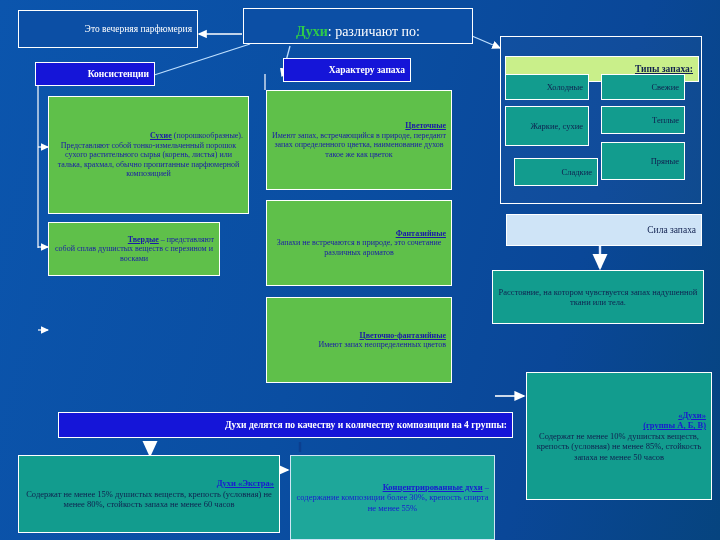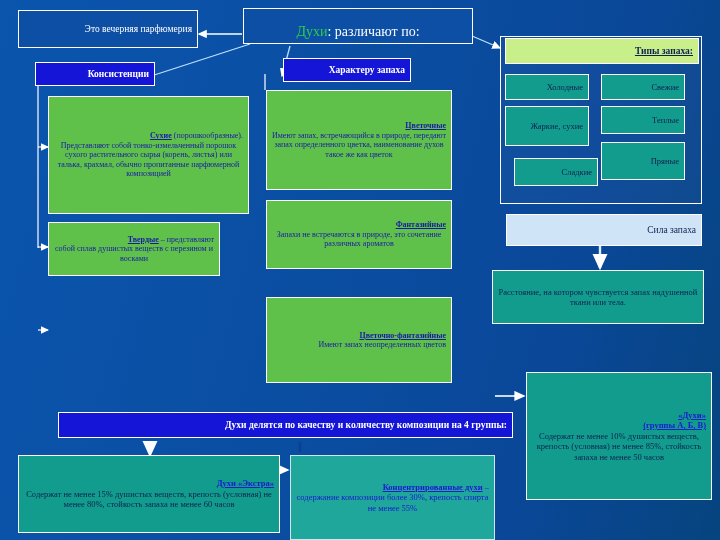--- a/index.html
+++ b/index.html
@@ -16,25 +16,25 @@
        align-items:flex-end;justify-content:center;text-align:center;}
   
   .navy{background:#0c4fa5;border:1px solid #ffffff;color:#ffffff;}
   .navy-solid{background:#1515d8;border:1px solid #ffffff;color:#ffffff;font-weight:bold;}
   
   .green{background:#5fc04a;border:1px solid #ffffff;color:#1a1aa8;}
   
   .teal{background:#129c8e;border:1px solid #ffffff;color:#10204f;}
   .teal-lite{background:#1ea79a;border:1px solid #cfe6f5;color:#0d1f4d;}
   
-  .lime{background:#c9ef8a;border:1px solid #ffffff;color:#10204f;}
+  .lime{background:#c9ef8a;border:1px solid #ffffff;color:#10204f;margin-top:18px;}
   .paleblue{background:#cfe4f7;border:1px solid #ffffff;color:#10204f;}
 
   .ttl{font-weight:bold;text-decoration:underline;display:block;}
-  .ttl-green{color:#2ecb4a;font-weight:normal;}
+  .ttl-green{color:#2ecb4a;font-weight:bold;}
   .ln{display:block;}
   .small{font-size:8.5px;line-height:10.5px;}
   .xsmall{font-size:8px;line-height:9.5px;}
   .med{font-size:9.5px;line-height:12px;}
   .big{font-size:14px;line-height:16px;}
   .pad{padding:3px 5px;}
 
   svg.conn{position:absolute;left:0;top:0;width:720px;height:540px;pointer-events:none;}
 </style>
 </head>
@@ -105,21 +105,21 @@
 
   <div class="box navy-solid pad med" style="left:283px;top:58px;width:128px;height:24px;">
     <span>Характеру запаха</span>
   </div>
 
   <div class="box green pad xsmall" style="left:266px;top:90px;width:186px;height:100px;">
     <span class="ttl">Цветочные</span>
     <span class="ln">Имеют запах, встречающийся в природе, передают запах определенного цветка, наименование духов такое же как цветок</span>
   </div>
 
-  <div class="box green pad xsmall" style="left:266px;top:200px;width:186px;height:69px;">
+  <div class="box green pad xsmall" style="left:266px;top:200px;width:186px;height:86px;">
     <span class="ttl">Фантазийные</span>
     <span class="ln">Запахи не встречаются в природе, это сочетание различных ароматов</span>
   </div>
 
   <div class="box green pad xsmall" style="left:266px;top:297px;width:186px;height:86px;">
     <span class="ttl">Цветочно-фантазийные</span>
     <span class="ln">Имеют запах неопределенных цветов</span>
   </div>
 
   <div class="box" style="left:500px;top:36px;width:202px;height:168px;border:1px solid #ffffff;background:rgba(255,255,255,0.03);"></div>

